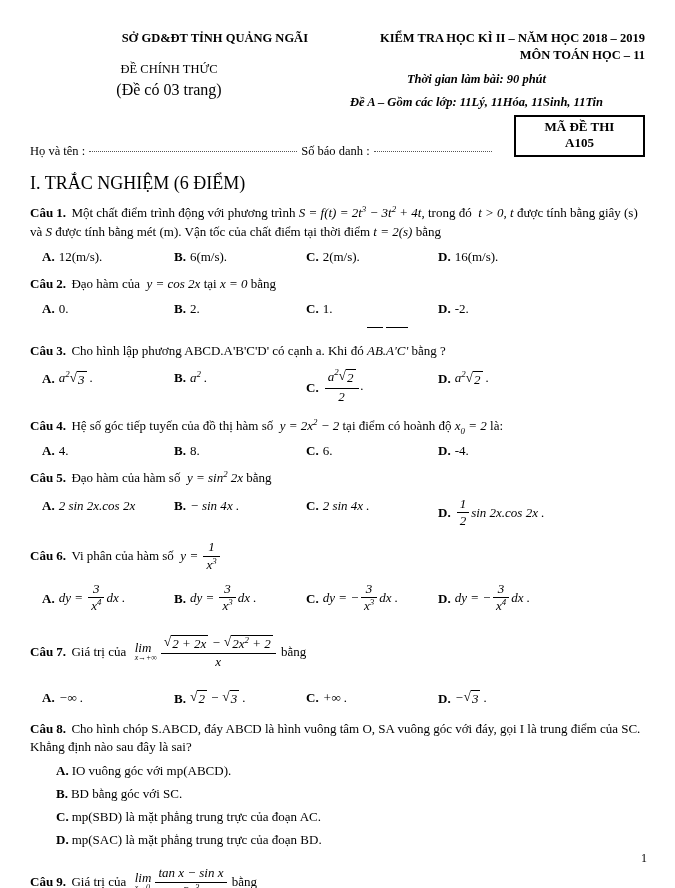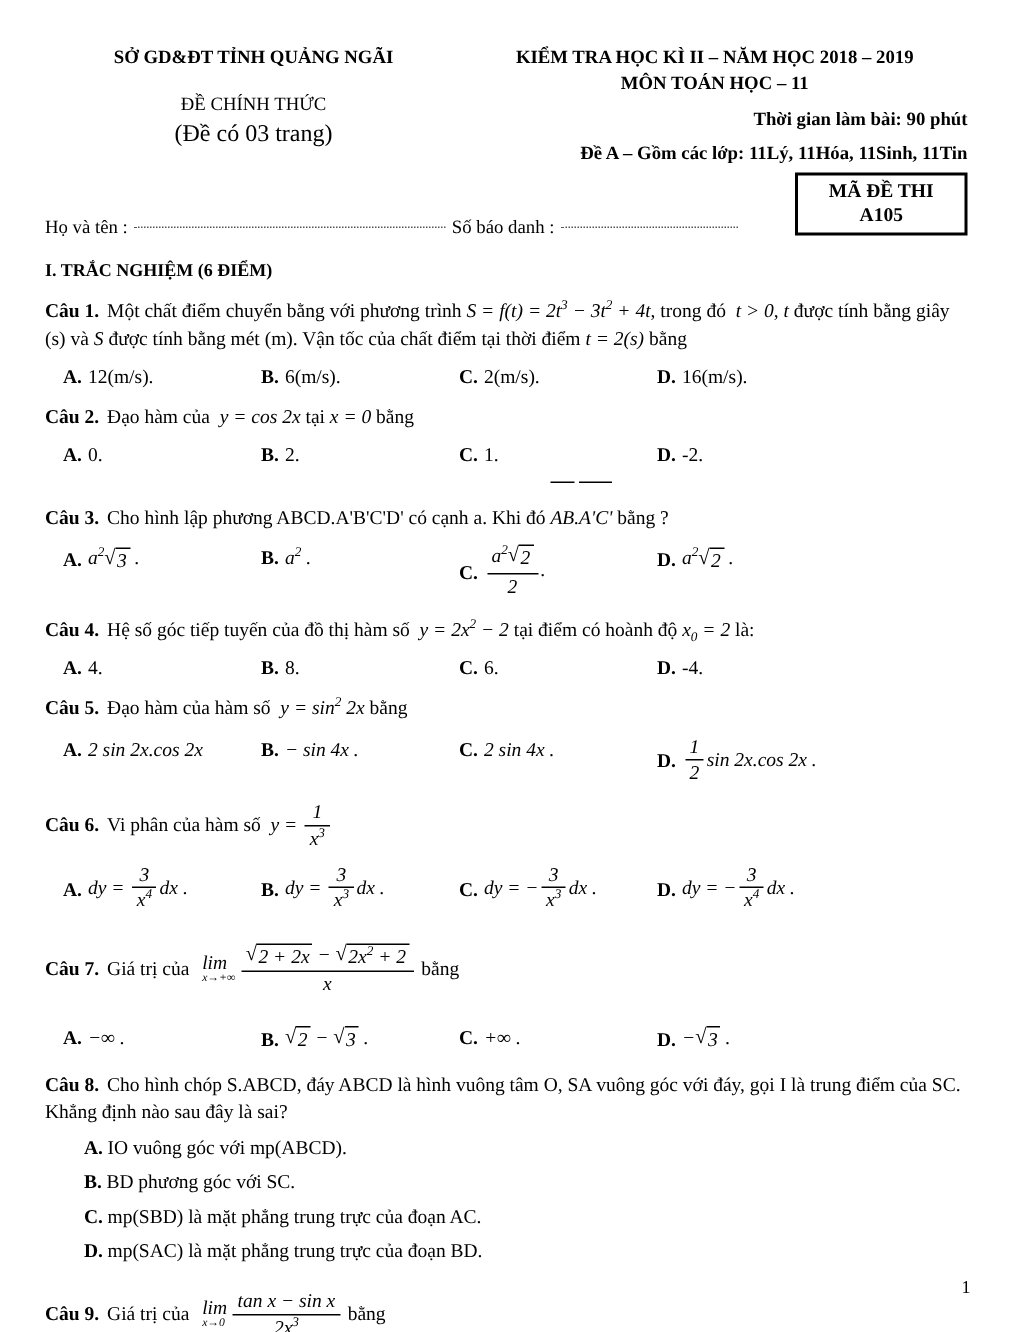--- a/index.html
+++ b/index.html
@@ -31,22 +31,22 @@
     text-align:center;
     font-size:12.5px;
     line-height:1.38;
   }
   .hdr-right{
     flex:1;
     text-align:center;
     font-size:12.5px;
     line-height:1.38;
   }
-  .b{font-weight:bold;}
-  .bi{font-weight:bold;text-align:right;}
+  .b{font-weight:bold;text-align:right;}
+  .bi{font-weight:bold;font-style:italic;}
   .sp-top{margin-top:14px;}
   .sp-top2{margin-top:6px;}
   .small{font-size:16px;}
 
   
   .namerow{
     display:flex;
     align-items:flex-end;
     padding:0 30px;
     margin-top:8px;
@@ -68,38 +68,38 @@
     position:relative;
     top:-3px;
   }
   .dl1{width:208px;margin:0 4px;}
   .dl2{width:118px;margin:0 4px;}
   .ma-box{
     position:absolute;
     right:30px;
     top:-4px;
     border:2px solid #000;
-    width:115px;
+    width:131px;
     text-align:center;
     font-weight:bold;
     font-size:13px;
     line-height:1.25;
     padding:2px 0 3px 0;
     box-sizing:border-box;
     background:#fff;
   }
 
   
   .content{
     padding:0 30px;
     box-sizing:border-box;
   }
   .section-title{
-    font-weight:bold;
-    font-size:12px;
+    font-weight:normal;
+    font-size:18px;
     margin-top:14px;
     margin-bottom:10px;
   }
   .q{
     margin-bottom:2px;
     font-size:13px;
     line-height:1.45;
     text-align:left;
   }
   .q .lbl{font-weight:bold;}
@@ -227,21 +227,21 @@
       <div>A105</div>
     </div>
   </div>
 
   <div class="content">
 
     <div class="section-title">I. TRẮC NGHIỆM (6 ĐIỂM)</div>
 
     <div class="q">
       <span class="lbl">Câu 1.</span>
-      <span class="qtext">Một chất điểm chuyển bằng với phương trình</span>
+      <span class="qtext">Một chất điểm trình động với phương trình</span>
       <span class="mi">S = <span class="mi">f</span>(<span class="mi">t</span>) = 2<span class="mi">t</span><sup>3</sup> − 3<span class="mi">t</span><sup>2</sup> + 4<span class="mi">t</span></span><span>, trong đó</span>
       <span class="mi">&nbsp;<span class="mi">t</span> &gt; 0</span><span>,</span>
       <span class="mi">t</span>
       <span>được tính bằng giây (s) và</span>
       <span class="mi">S</span>
       <span>được tính bằng mét (m). Vận tốc của chất điểm tại thời điểm</span>
       <span class="mi"><span class="mi">t</span> = 2(<span class="mi">s</span>)</span>
       <span>bằng</span>
     </div>
     <div class="answers">
@@ -466,21 +466,21 @@
             </span>&nbsp;.</span>
         </div>
     </div>
 
     <div class="q">
       <span class="lbl">Câu 8.</span>
       <span class="qtext">Cho hình chóp S.ABCD, đáy ABCD là hình vuông tâm O, SA vuông góc với đáy, gọi I là trung điểm của SC. Khẳng định nào sau đây là sai?</span>
     </div>
     <div class="answers-stack">
       <div class="ansrow"><span class="ak">A.</span><span>IO vuông góc với mp(ABCD).</span></div>
-      <div class="ansrow"><span class="ak">B.</span><span>BD phương góc với SC.</span></div>
+      <div class="ansrow"><span class="ak">B.</span><span>BD bằng góc với SC.</span></div>
       <div class="ansrow"><span class="ak">C.</span><span>mp(SBD) là mặt phẳng trung trực của đoạn AC.</span></div>
       <div class="ansrow"><span class="ak">D.</span><span>mp(SAC) là mặt phẳng trung trực của đoạn BD.</span></div>
     </div>
 
     <div class="q" style="margin-top:6px;">
       <span class="lbl">Câu 9.</span>
       <span class="qtext">Giá trị của</span>
       <span class="mi">&nbsp;<span class="lim">
             <span class="lt">lim</span>
             <span class="lb">x→0</span>

